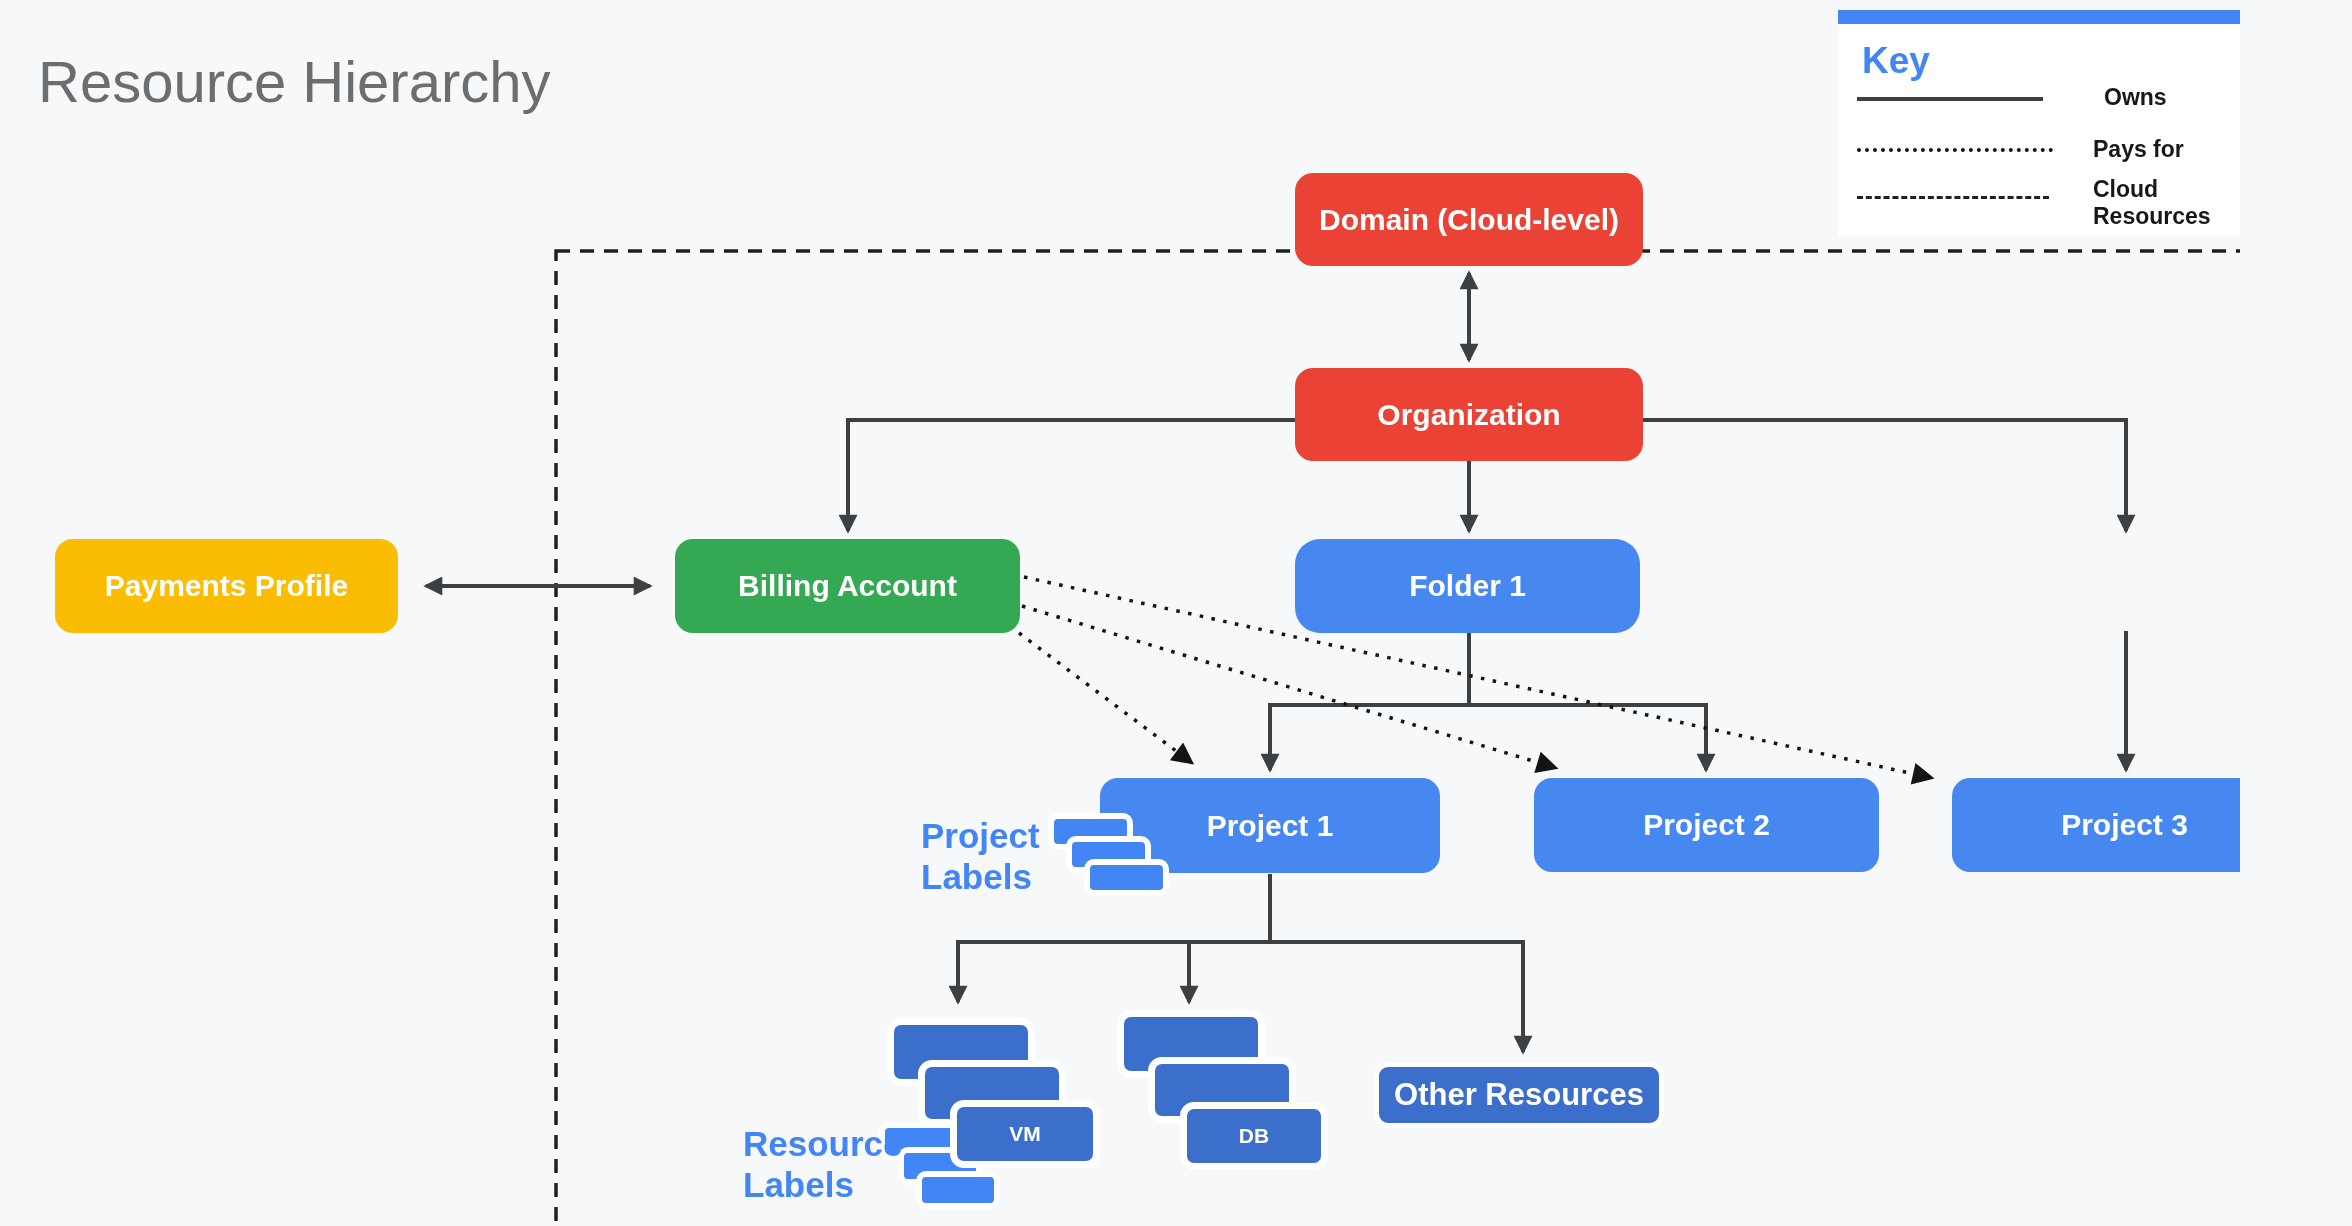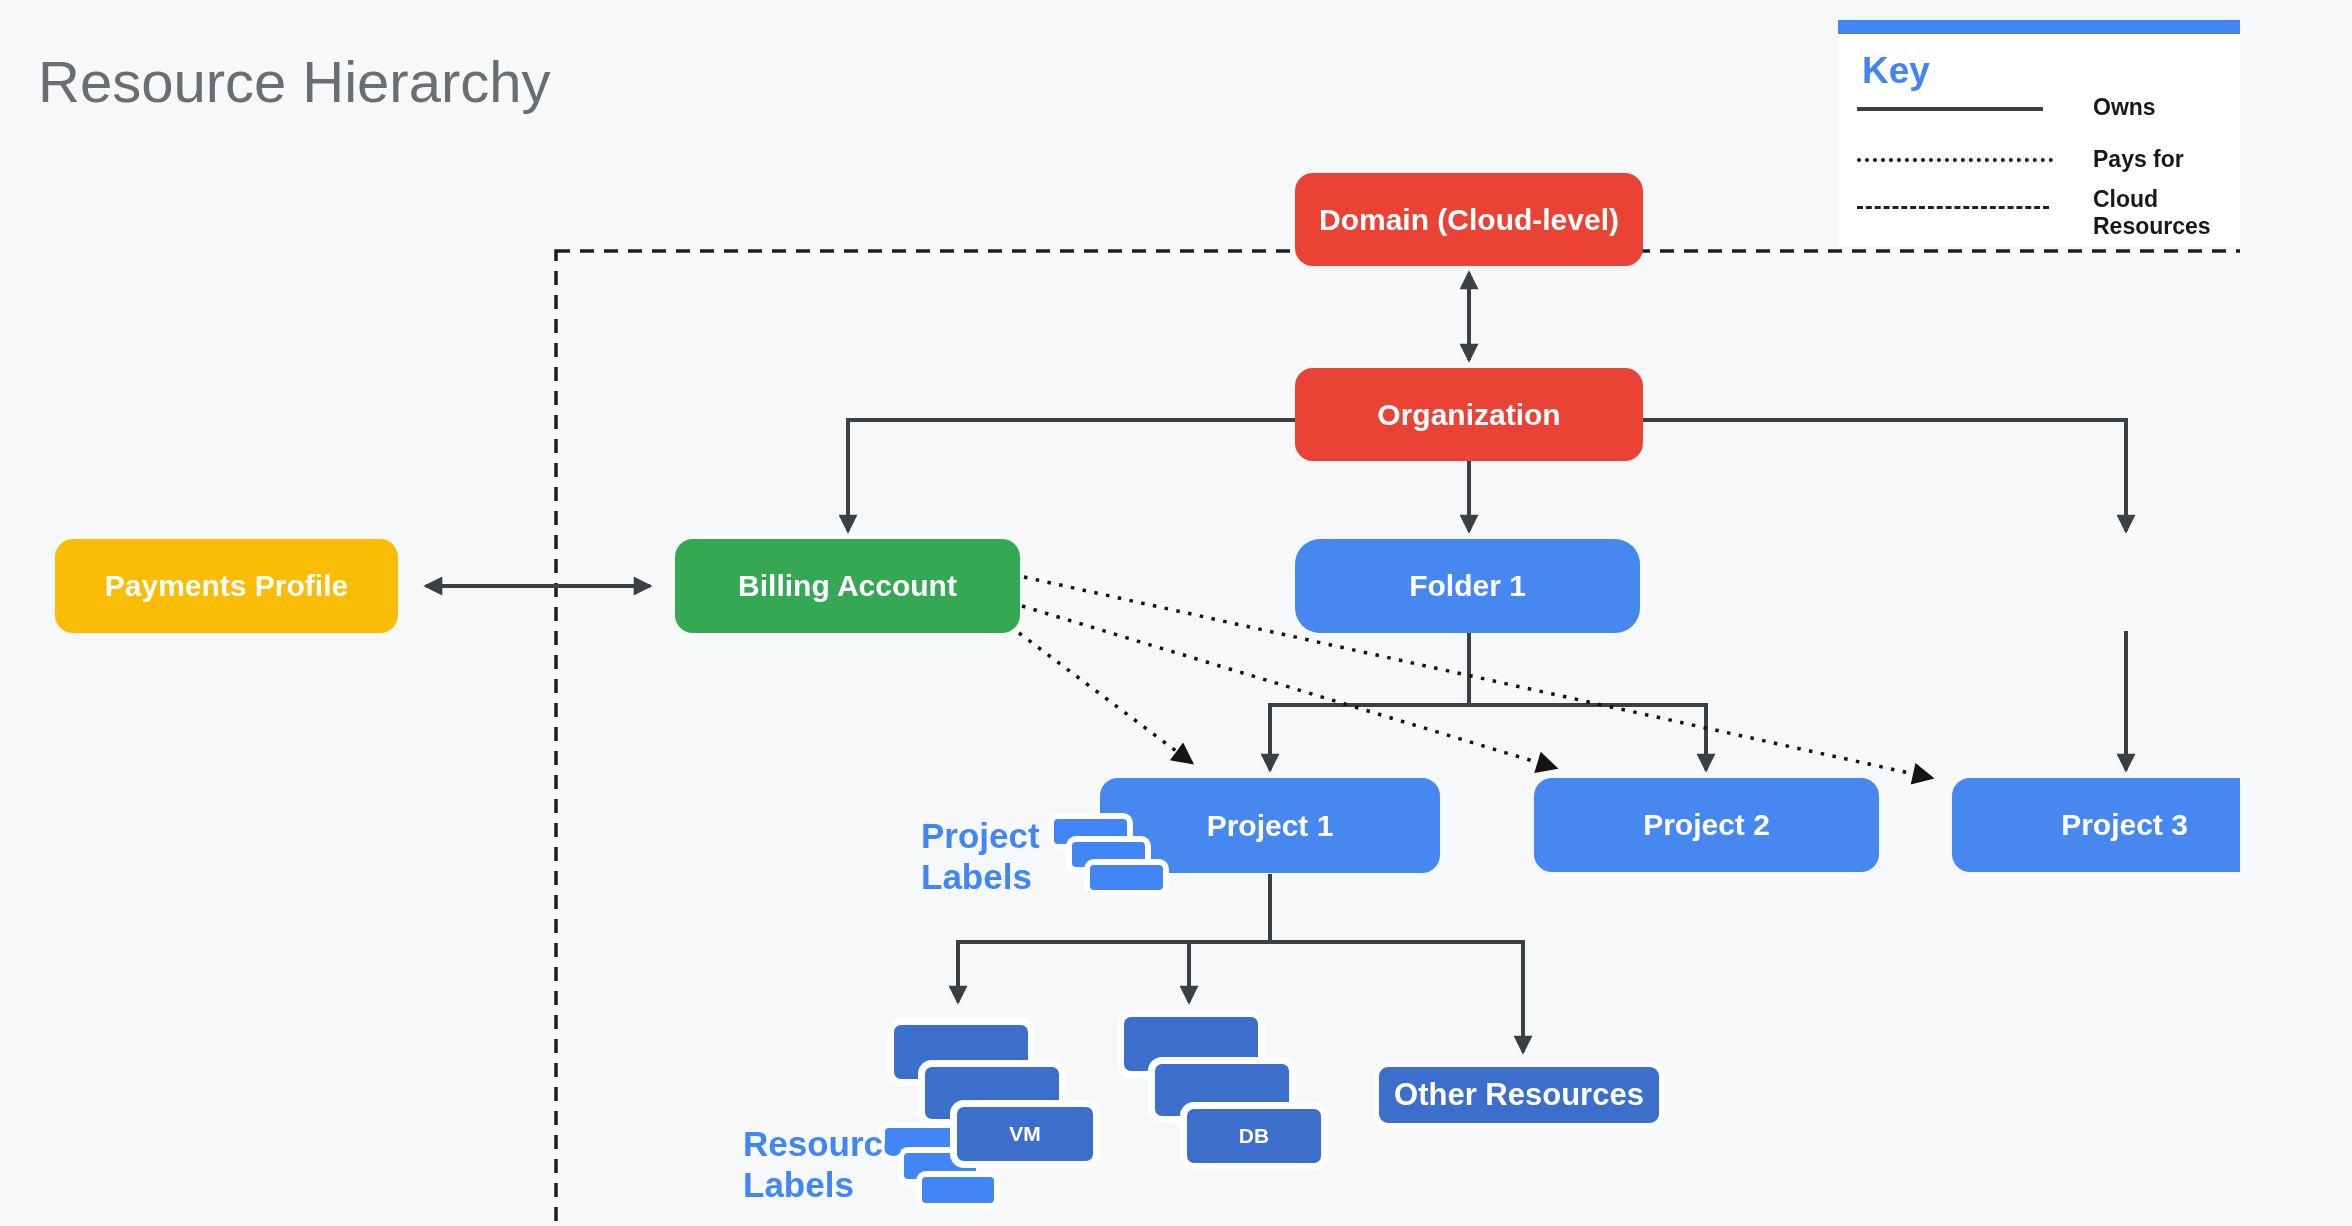--- a/index.html
+++ b/index.html
@@ -25,34 +25,34 @@
     display:flex;align-items:center;justify-content:center;
     color:#ffffff;font-weight:700;font-size:21px;
   }
   .chip.small{border-width:6px;border-radius:10px;z-index:5;}
   .chip.front{z-index:6;}
   .annot{
     position:absolute;z-index:7;color:#4285F4;font-weight:700;
     font-size:35px;line-height:1.17;
   }
   .key-panel{
-    position:absolute;left:1838px;top:20px;width:450px;height:227px;
+    position:absolute;left:1838px;top:10px;width:450px;height:227px;
     background:#ffffff;z-index:8;
   }
   .key-bar{position:absolute;left:0;top:0;width:100%;height:14px;background:#4285F4;}
   .key-title{position:absolute;left:24px;top:30px;font-size:37px;font-weight:700;color:#4285F4;}
   .key-sample{position:absolute;left:19px;height:0;}
   .key-sample.solid{top:87px;width:186px;border-top:4px solid #3C4043;}
   .key-sample.dotted{top:138px;width:196px;border-top:4px dotted #141414;}
   .key-sample.dashed{top:186px;width:192px;border-top:3px dashed #202124;}
   .key-label{
     position:absolute;left:255px;width:170px;
     font-size:23px;font-weight:700;color:#17181a;line-height:1.18;
   }
-  .key-label.k0{top:74px;}
+  .key-label.k0{top:74px;margin-left:11px;}
   .key-label.k1{top:126px;}
   .key-label.k2{top:166px;}
 </style>
 </head>
 <body>
 
 <div class="stage">
 
   <svg class="connectors" width="2352" height="1226" viewBox="0 0 2352 1226">
     <defs>

